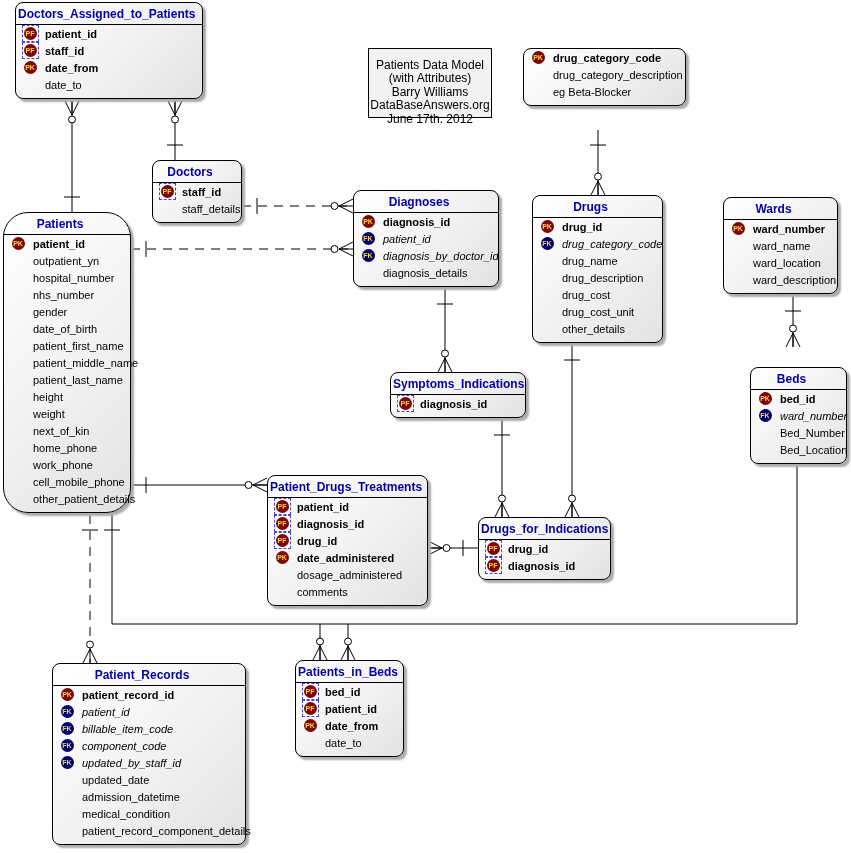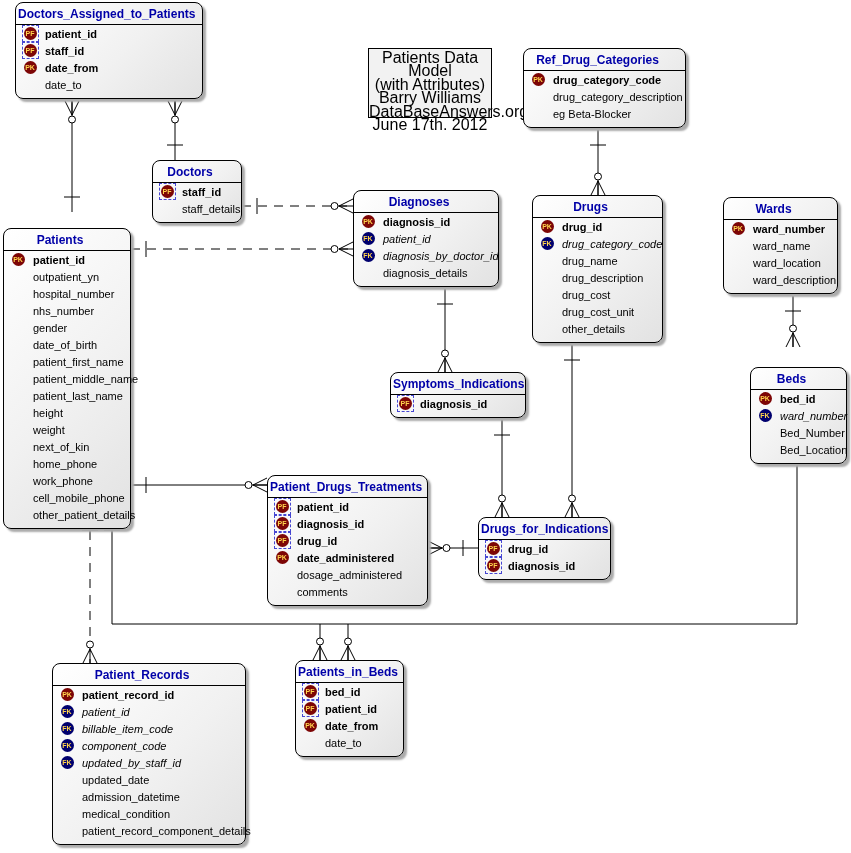--- a/index.html
+++ b/index.html
@@ -18,22 +18,22 @@
   .arow.i .alabel{font-style:italic;}
   .kcell{width:20px;min-width:20px;display:flex;justify-content:center;align-items:center;}
   .kwrap{display:flex;width:15px;height:15px;align-items:center;justify-content:center;}
   .kwrap.pf{border:1px dashed #4646d2;}
   .k{display:flex;width:13px;height:13px;border-radius:50%;align-items:center;
      justify-content:center;font-size:7px;font-weight:bold;letter-spacing:0px;}
   .k.pk,.k.pf{background:#7d0606;color:#ffd34d;}
   .k.fk{background:#00006e;color:#ffd34d;}
   .alabel{margin-left:5px;}
   .note{position:absolute;z-index:2;box-sizing:border-box;background:#f2f2f2;
-        border:1px solid #000;text-align:center;font-size:16px;line-height:13.4px;
-        padding-top:2px;color:#000;}
+        border:1px solid #000;text-align:center;font-size:12px;line-height:13.4px;
+        padding-top:10px;color:#000;}
 </style>
 </head>
 <body>
 
 <div id="stage">
   <svg id="canvas" width="851" height="853">
       <polyline points="72,101 72,212" fill="none" stroke="#000000" stroke-width="1"></polyline>
       <g>
         <line x1="72" y1="115" x2="72" y2="101" stroke="#000000" stroke-width="1"></line>
         <line x1="72" y1="115" x2="79" y2="101" stroke="#000000" stroke-width="1"></line>
@@ -222,21 +222,21 @@
             <span class="k pf">PF</span>
           </span>
         </span>
         <span class="alabel">staff_id</span>
       </div>
       <div class="arow">
         <span class="kcell"></span>
         <span class="alabel">staff_details</span>
       </div>
     </div>
-    <div class="entity" style="left: 3px; top: 228px; width: 128px;">
+    <div class="entity" style="left: 3px; top: 212px; width: 128px; border-radius: 25px;">
       <div class="etitle">Patients</div>
       <div class="arow b">
         <span class="kcell">
           <span class="kwrap">
             <span class="k pk">PK</span>
           </span>
         </span>
         <span class="alabel">patient_id</span>
       </div>
       <div class="arow">
@@ -325,21 +325,20 @@
           </span>
         </span>
         <span class="alabel">diagnosis_by_doctor_id</span>
       </div>
       <div class="arow">
         <span class="kcell"></span>
         <span class="alabel">diagnosis_details</span>
       </div>
     </div>
     <div class="entity" style="left: 523px; top: 48px; width: 163px;">
-      <div class="etitle">Ref_Drug_Categories</div>
       <div class="arow b">
         <span class="kcell">
           <span class="kwrap">
             <span class="k pk">PK</span>
           </span>
         </span>
         <span class="alabel">drug_category_code</span>
       </div>
       <div class="arow">
         <span class="kcell"></span>

